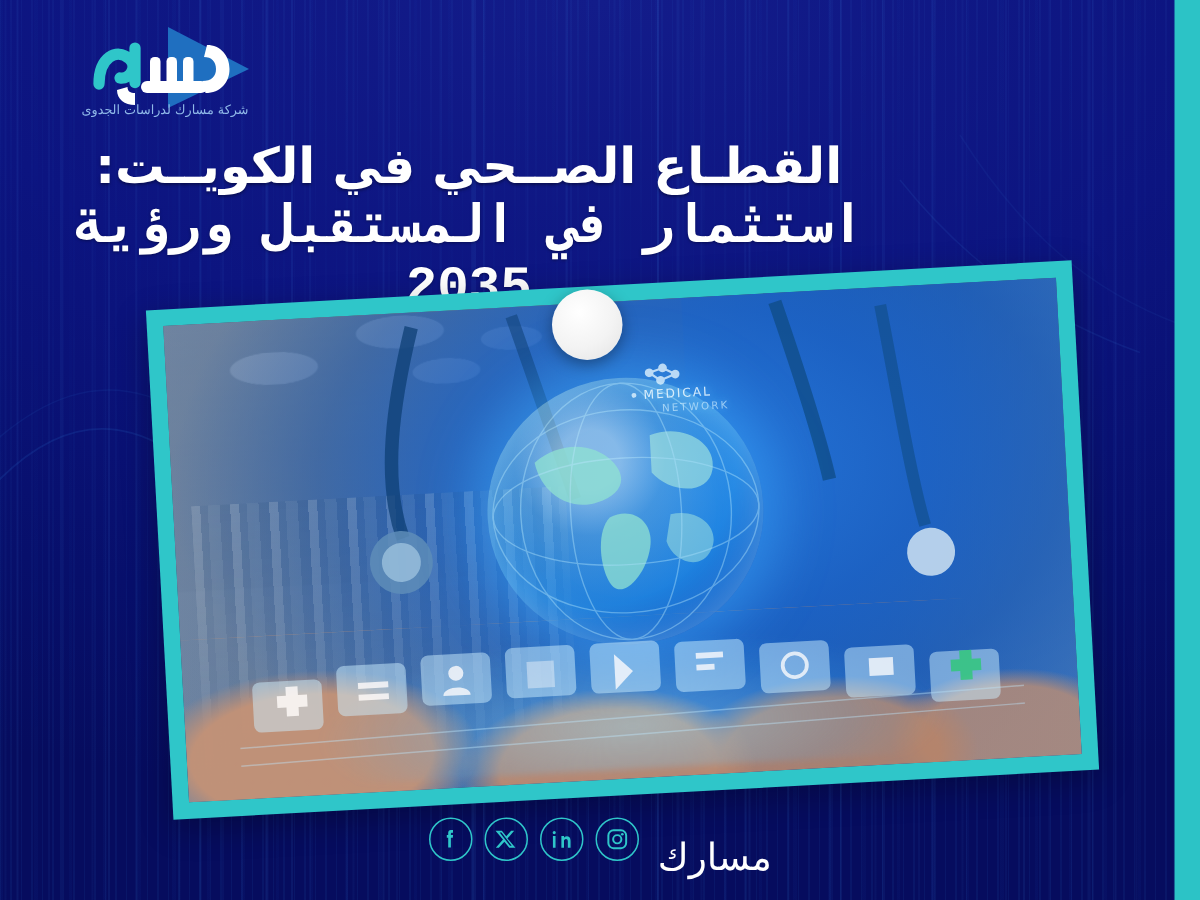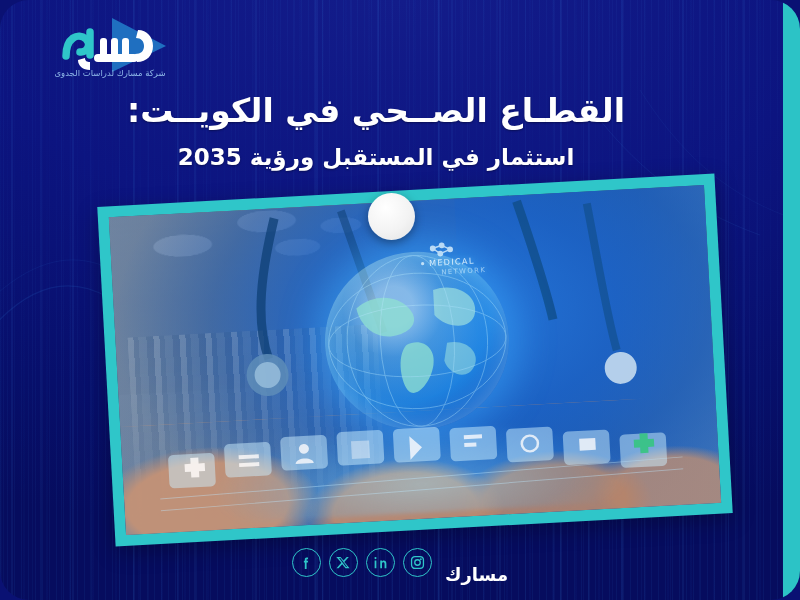--- a/index.html
+++ b/index.html
@@ -6,21 +6,20 @@
   html,body{margin:0;padding:0;}
   body{
     width:800px;height:600px;overflow:hidden;
     font-family:"DejaVu Sans","Liberation Sans",sans-serif;
     background:#0a1173;
   }
   .poster{
     position:relative;width:800px;height:600px;overflow:hidden;
     background:
       radial-gradient(130% 90% at 50% 0%, #131c8a 0%, #0c1480 42%, #070f6b 78%, #060c5e 100%);
-    border-radius: 29px;
   }
 
   
   .bg-streaks{
     position:absolute;inset:0;
     background-image:
       repeating-linear-gradient(90deg,
         rgba(60,140,230,.085) 0px, rgba(60,140,230,.085) 1px,
         rgba(0,0,0,0) 1px, rgba(0,0,0,0) 7px),
       repeating-linear-gradient(90deg,
@@ -55,21 +54,21 @@
 
   
   .headline{
     position:absolute;top:92px;right:175px;
     text-align:center;direction:rtl;
     color:#ffffff;font-weight:bold;
     line-height:1.14;
     text-shadow:0 1px 2px rgba(0,0,0,.35);
   }
   .headline .ln1{font-size:33px;letter-spacing:0px;display:block;}
-  .headline .ln2{font-size:23px;letter-spacing:0px;display:block;margin-top:14px;}
+  .headline .ln2{font-size:35px;letter-spacing:0px;display:block;margin-top:3px;font-family:Liberation Mono, monospace;}
 
   
   .frame-wrap{
     position:absolute;left:106px;top:190px;width:618px;height:340px;
     transform:rotate(-3.1deg);
   }
   .frame{
     position:absolute;inset:0;
     background:#2fc6c9;
     padding:11px;
@@ -153,21 +152,21 @@
     box-shadow:0 3px 10px rgba(0,0,0,.35);
   }
 
   
   .footer{
     position:absolute;left:0;right:0;bottom:16px;
     display:flex;align-items:center;justify-content:center;gap:11px;
     direction:rtl;
   }
   .brand-foot{
-    color:#ffffff;font-size:18px;font-weight:700;line-height:1;
+    color:#ffffff;font-size:25px;font-weight:400;line-height:1;
     margin-left:2px;letter-spacing:.5px;margin-top:25px;
   }
   .social{display:flex;gap:8px;direction:ltr;align-items:center;}
   .sbtn{
     width:29px;height:29px;border-radius:50%;
     border:1.7px solid #2fc6c9;
     display:flex;align-items:center;justify-content:center;
     box-sizing:border-box;
   }
   .sbtn svg{display:block;}

